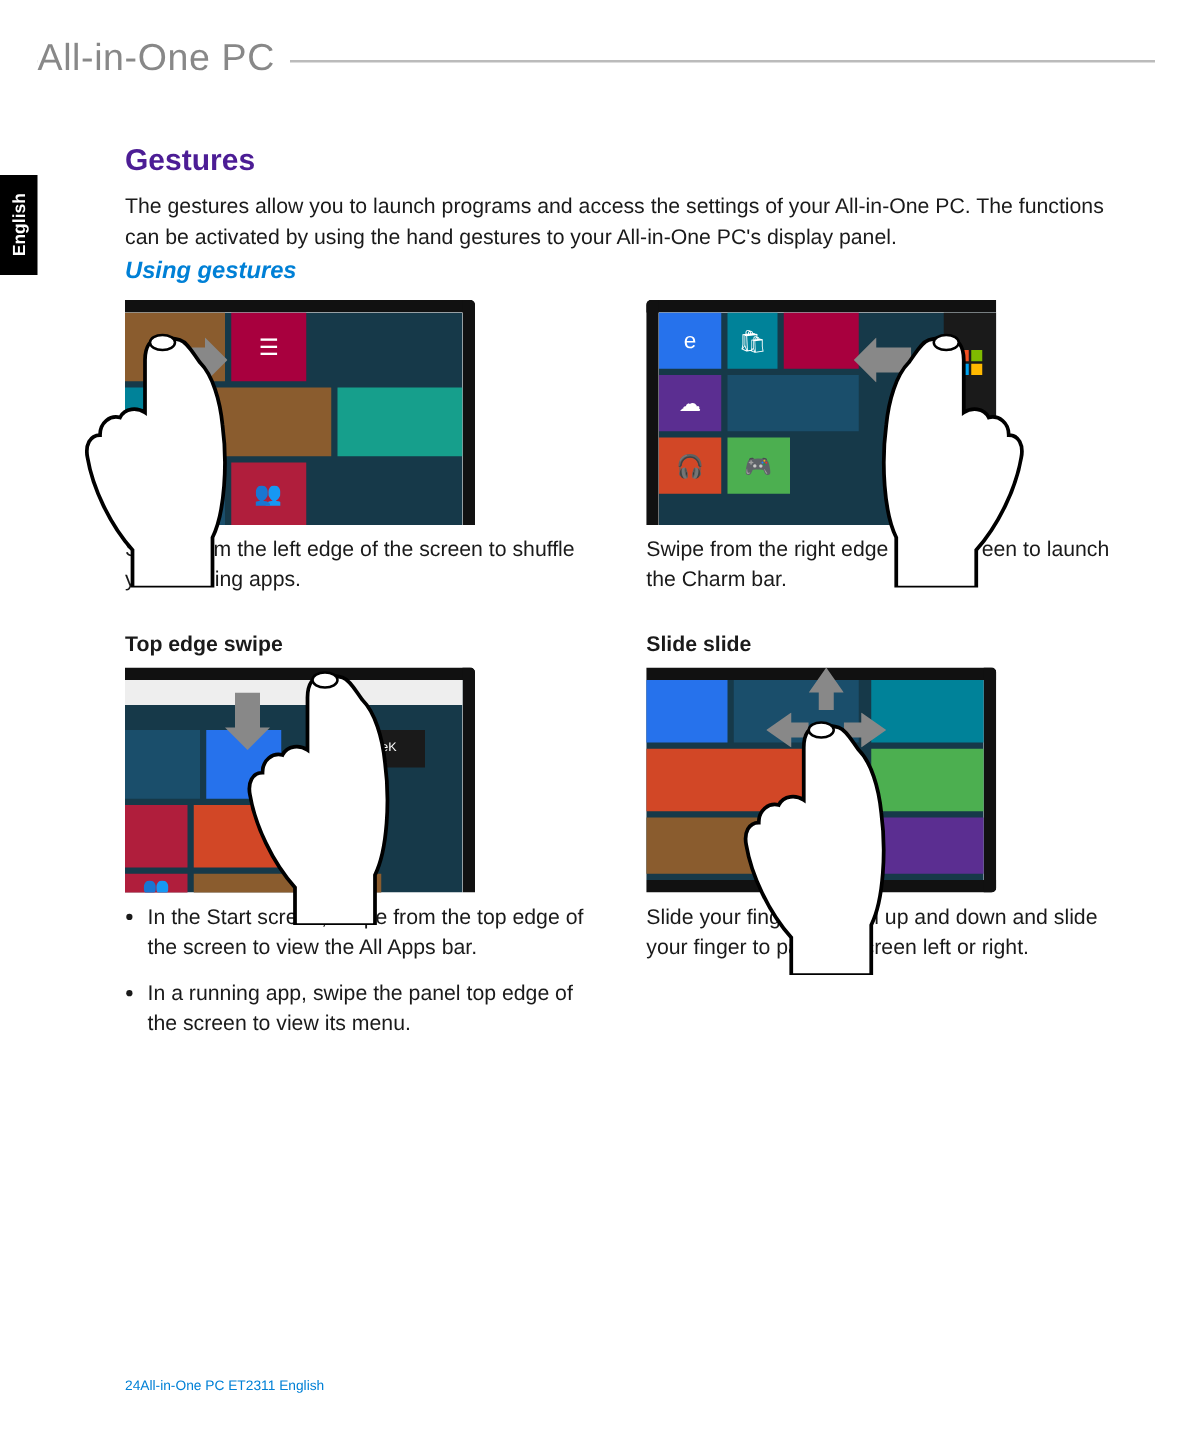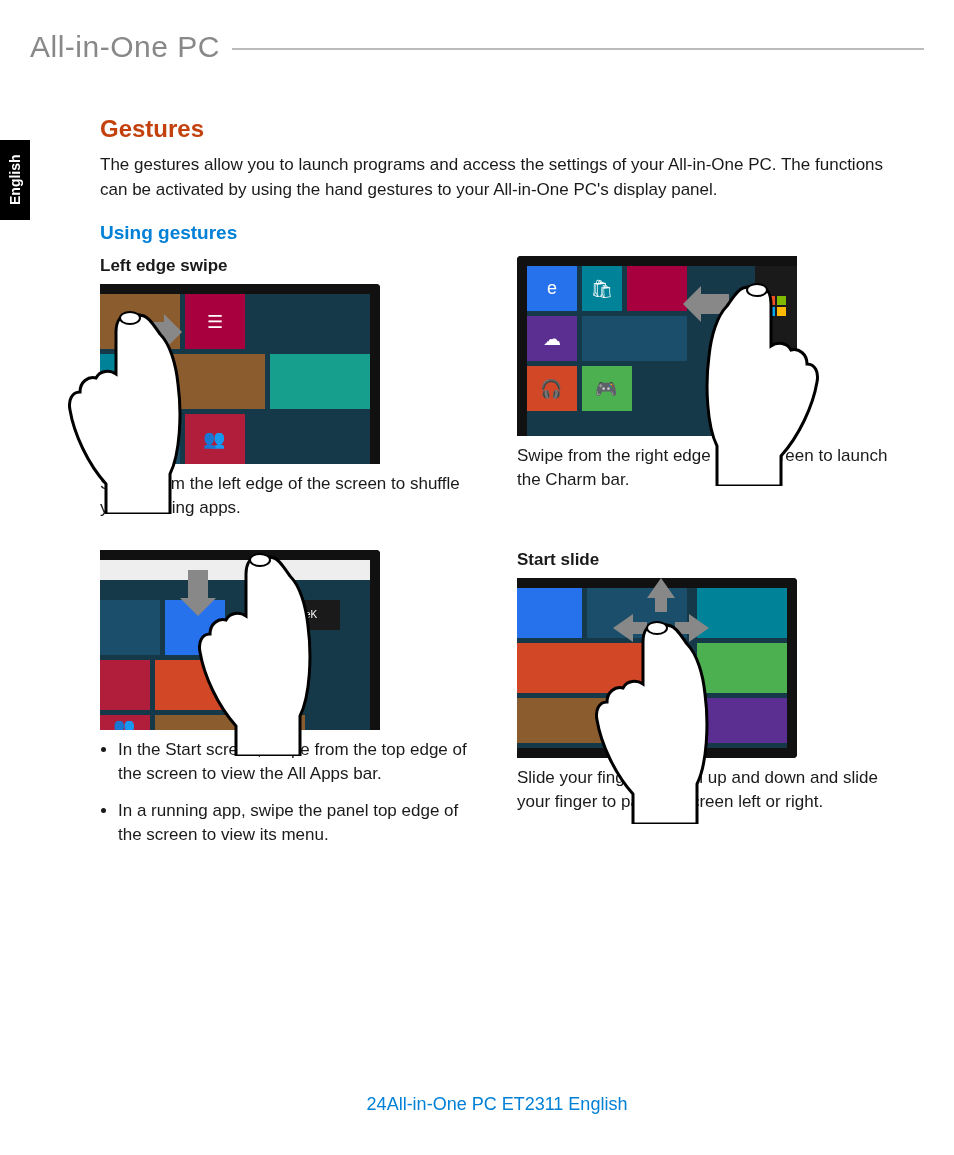--- a/index.html
+++ b/index.html
@@ -49,35 +49,36 @@
     align-items:center;
     justify-content:center;
   }
   .content {
     position: absolute;
     top: 115px;
     left: 100px;
     right: 60px;
   }
   .h1 {
-    color: #c2410c;
+    color: #4c1d95;
     font-size: 24px;
     font-weight: 700;
     margin-bottom: 10px;
   }
   .intro {
     font-size: 17px;
     line-height: 1.45;
-    margin-bottom: 20px;
+    margin-bottom: 4px;
   }
   .h2 {
     color: #0080d6;
     font-size: 19px;
     font-weight: 700;
     margin-bottom: 12px;
+    font-style: italic;
   }
   .gesture-grid {
     display: grid;
     grid-template-columns: 1fr 1fr;
     column-gap: 40px;
     row-gap: 30px;
   }
   .gesture-cell {}
   .g-title {
     font-weight: 700;
@@ -146,42 +147,41 @@
     z-index:4;
   }
   .arrow svg polygon { fill:#888; }
 
   .footer {
     position:absolute;
     bottom: 40px;
     left: 100px;
     right: 60px;
     display:flex;
-    justify-content:center;
-    font-size: 18px;
+    justify-content:flex-start;
+    font-size: 11px;
     color:#0080d6;
   }
 </style>
 </head>
 <body>
 
 <div class="header-rule"></div>
 <div class="product-name">All-in-One PC</div>
 
 <div class="lang-tab">English</div>
 
 <div class="content">
   <div class="h1">Gestures</div>
   <div class="intro">The gestures allow you to launch programs and access the settings of your All-in-One PC. The functions can be activated by using the hand gestures to your All-in-One PC's display panel.</div>
   <div class="h2">Using gestures</div>
 
   <div class="gesture-grid">
 
     <div class="gesture-cell">
-      <div class="g-title">Left edge swipe</div>
       <div class="tablet-box">
         <div class="tablet-frame cut-left cut-bottom">
           <div class="tiles">
             <div class="tile brown" style="left:0;top:0;width:80px;height:55px;"></div>
             <div class="tile red" style="left:85px;top:0;width:60px;height:55px;">
                 <span class="tile-icon">☰</span>
               </div>
             <div class="tile teal" style="left:0;top:60px;width:60px;height:55px;">
                 <span class="tile-icon">💬</span>
               </div>
@@ -250,20 +250,21 @@
             <path d="M70 10 C60 10 56 18 56 28 L56 70 C50 66 40 66 36 74 C28 72 20 78 20 88 C12 88 8 96 10 106 C14 130 28 160 46 180 L46 210 L110 210 L110 170 C120 150 122 110 118 80 C116 60 110 40 100 30 C94 22 90 14 84 12 C78 10 74 10 70 10 Z" fill="#fff" stroke="#000" stroke-width="3"></path>
             <ellipse cx="70" cy="14" rx="10" ry="6" fill="#fff" stroke="#000" stroke-width="2"></ellipse>
             </g>
           </svg>
         </div>
       </div>
       <div class="g-desc">Swipe from the right edge of the screen to launch the Charm bar.</div>
     </div>
 
     <div class="gesture-cell">
+      <div class="g-title">Top edge swipe</div>
       <div class="tablet-box">
         <div class="tablet-frame cut-left cut-bottom">
           <div class="tiles">
             <div class="tile white" style="left:0;top:0;right:0;height:20px;"></div>
             <div class="tile dkblue" style="left:0;top:40px;width:60px;height:55px;"></div>
             <div class="tile blue" style="left:65px;top:40px;width:60px;height:55px;"></div>
             <div class="tile blk" style="left:150px;top:40px;width:90px;height:30px;">
                 <span class="tile-icon" style="font-size:10px;">ASUSTeK</span>
               </div>
             <div class="tile yel" style="left:150px;top:75px;width:45px;height:40px;"></div>
@@ -289,21 +290,21 @@
       </div>
       <div class="g-desc">
         <ul>
           <li>In the Start screen, swipe from the top edge of the screen to view the All Apps bar.</li>
           <li>In a running app, swipe the panel top edge of the screen to view its menu.</li>
         </ul>
       </div>
     </div>
 
     <div class="gesture-cell">
-      <div class="g-title">Start slide</div>
+      <div class="g-title">Slide slide</div>
       <div class="tablet-box">
         <div class="tablet-frame cut-left">
           <div class="tiles">
             <div class="tile blue" style="left:0;top:0;width:65px;height:50px;"></div>
             <div class="tile dkblue" style="left:70px;top:0;width:100px;height:50px;"></div>
             <div class="tile teal" style="right:0;top:0;width:90px;height:50px;"></div>
             <div class="tile orange" style="left:0;top:55px;width:170px;height:50px;"></div>
             <div class="tile green" style="right:0;top:55px;width:90px;height:50px;"></div>
             <div class="tile brown" style="left:0;top:110px;width:100px;height:45px;"></div>
             <div class="tile red" style="left:105px;top:110px;width:65px;height:45px;"></div>

